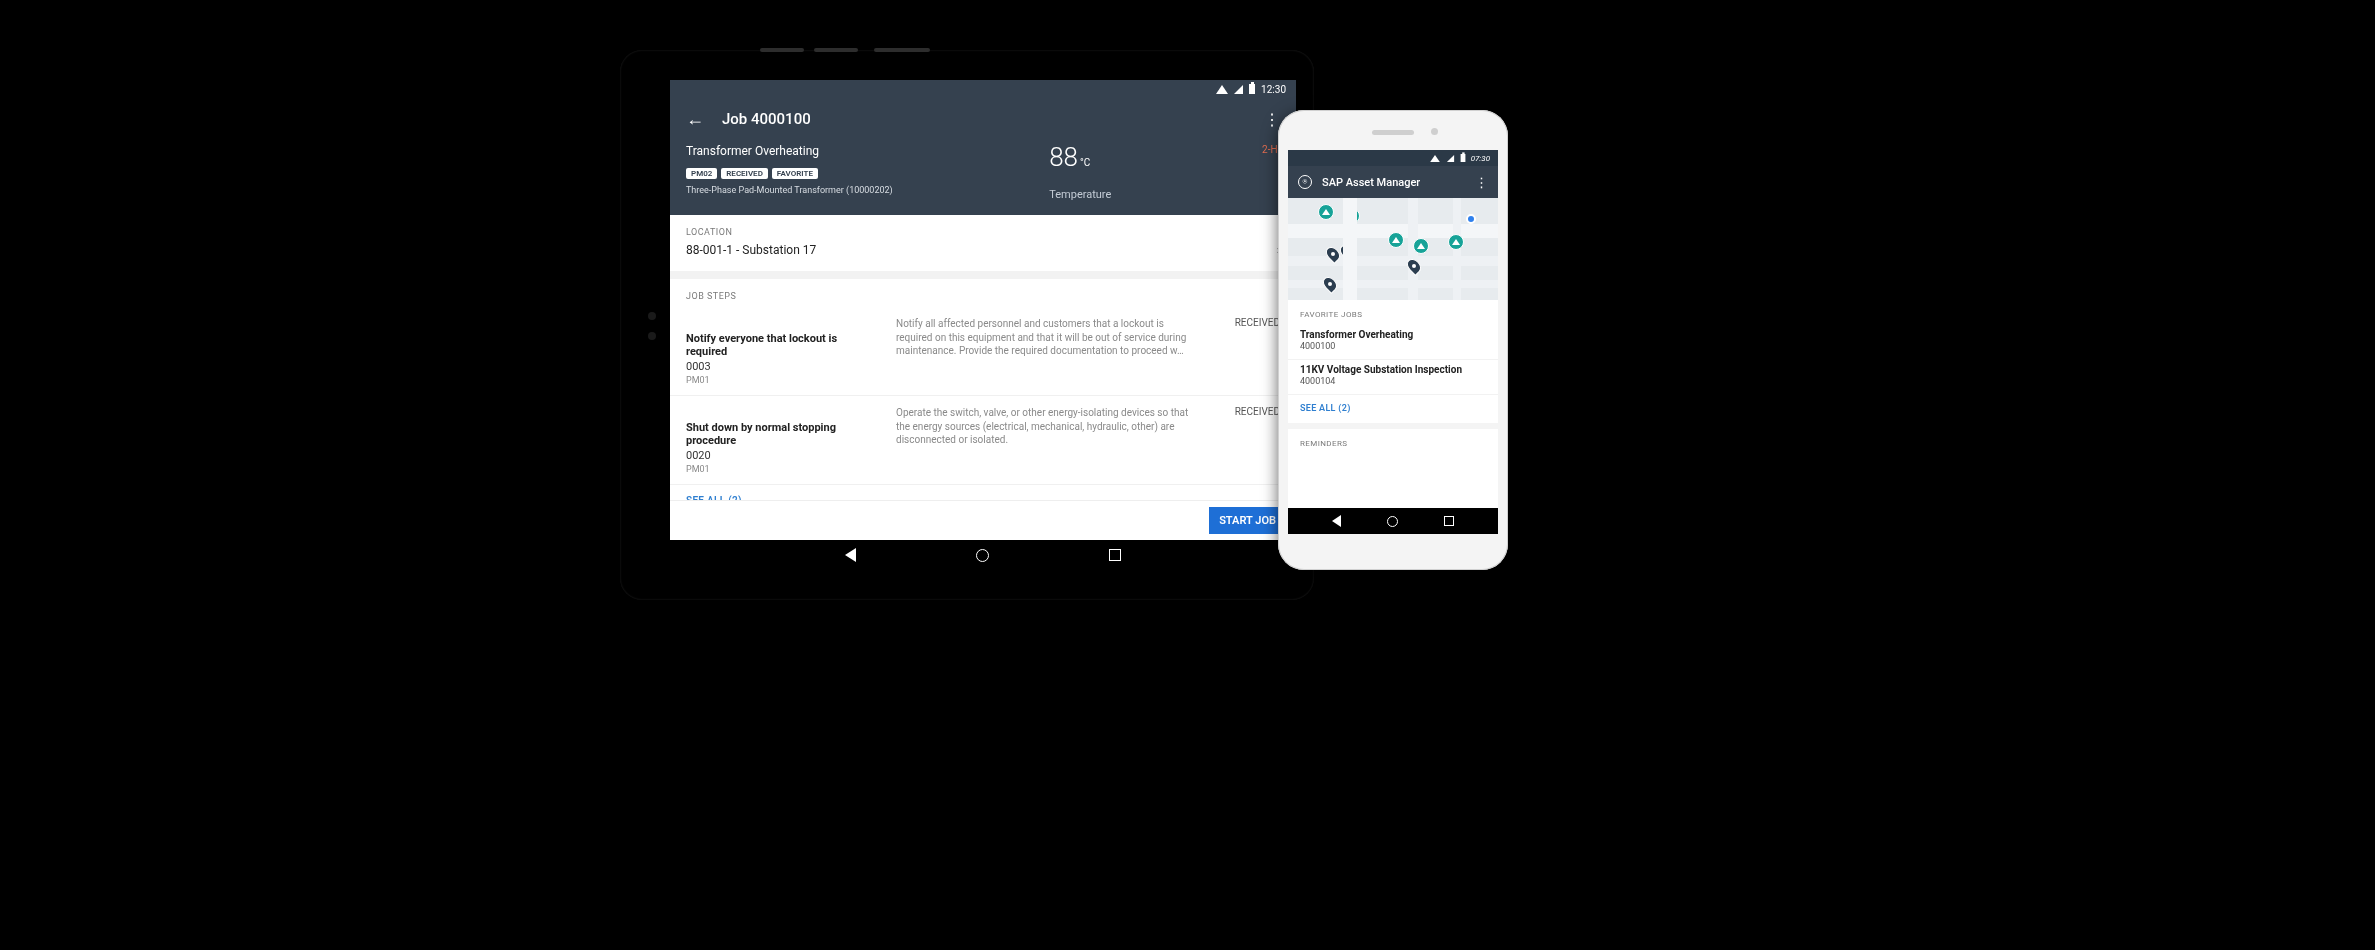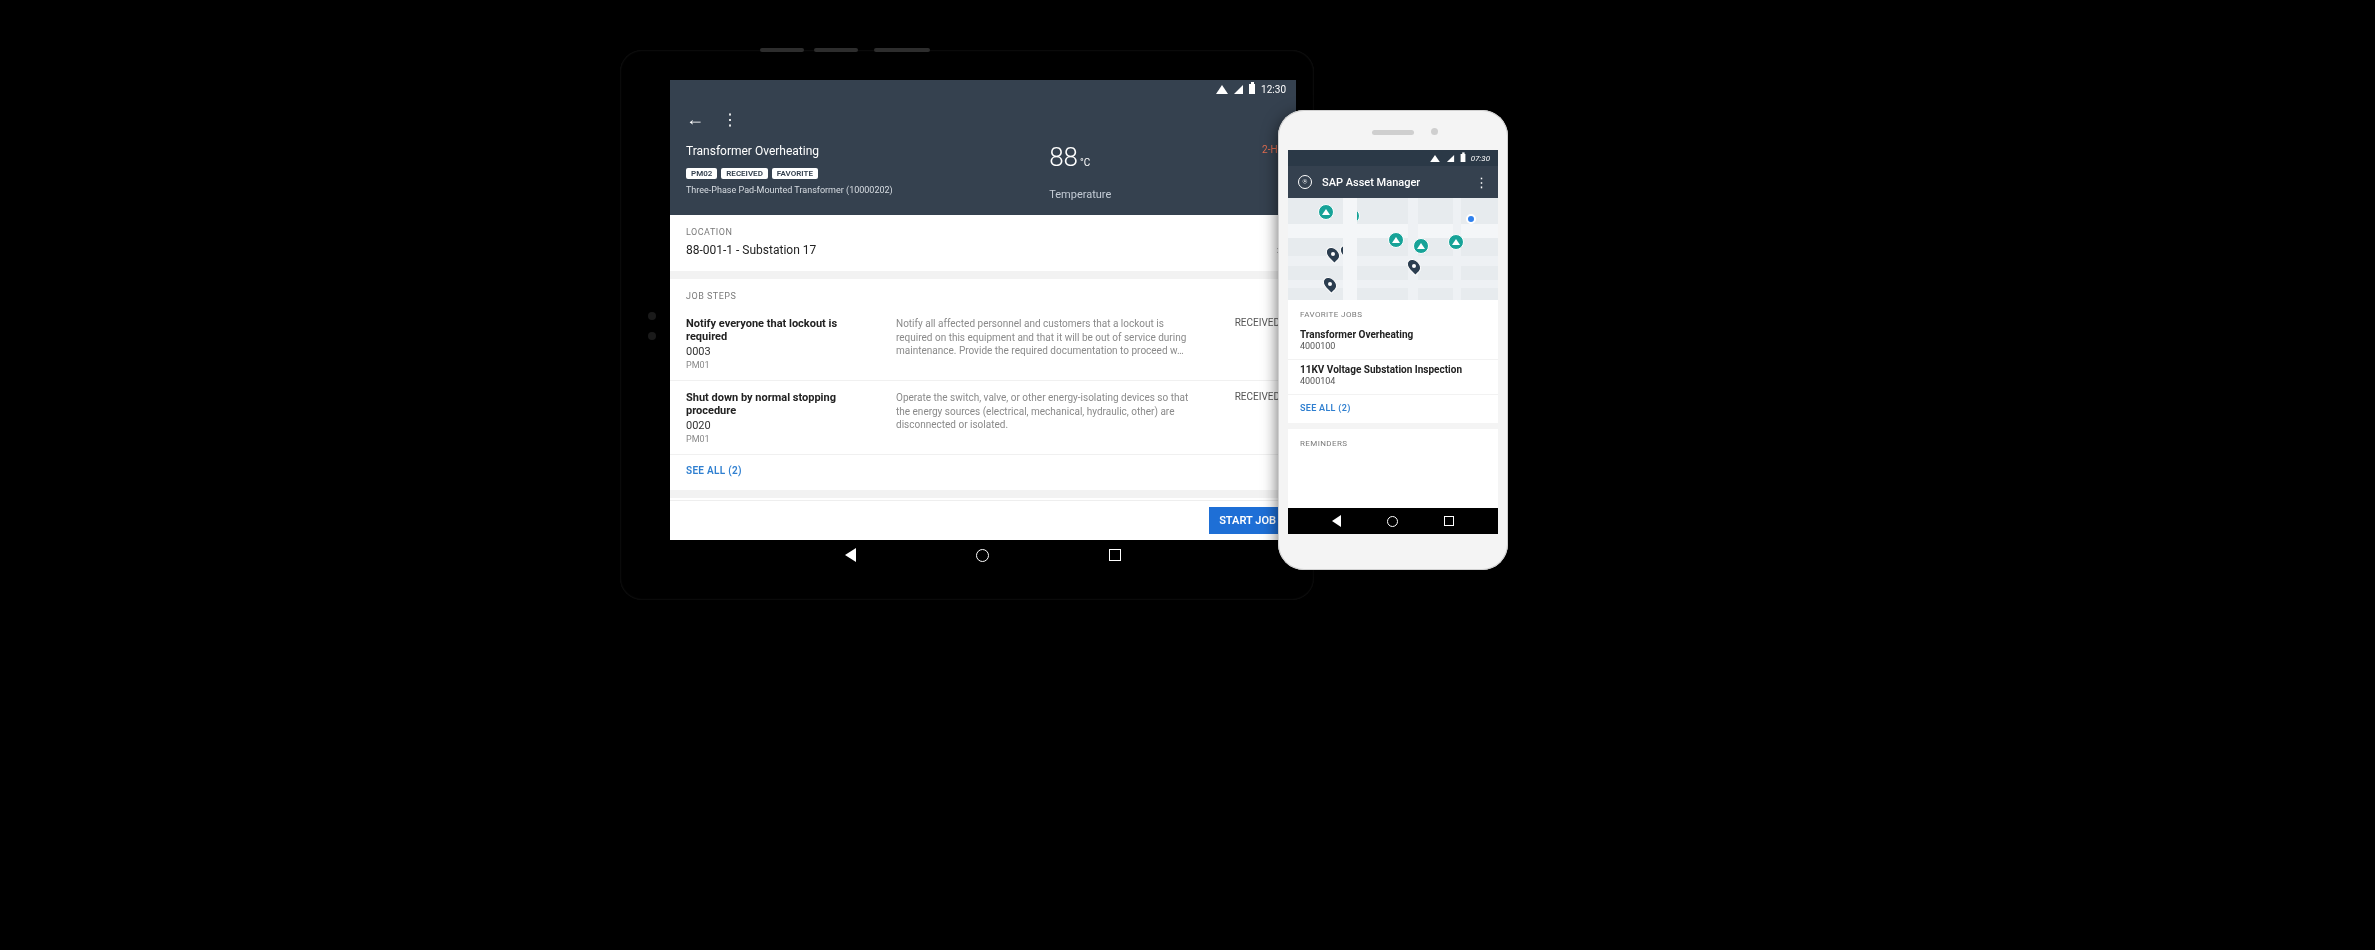--- a/index.html
+++ b/index.html
@@ -45,21 +45,21 @@
   .content     { flex:1; overflow:hidden; background:#f7f7f7; }
 
   .section     { background:#fff; border-bottom:8px solid #f2f2f2; }
   .sec-label   { font-size:9px; letter-spacing:.5px; color:#7a7a7a; padding:12px 16px 6px; text-transform:uppercase; }
   .loc-row     { padding:0 16px 14px; display:flex; align-items:flex-end; justify-content:space-between; }
   .loc-text    { font-size:12px; color:#222; }
   .chev        { font-size:12px; color:#9a9a9a; }
 
   .step        { padding:10px 16px; display:flex; gap:20px; font-size:11px; border-bottom:1px solid #f0f0f0; }
   .step:last-of-type { border-bottom:none; }
-  .step-left   { width:190px; }
+  .step-left   { width:190px;margin-top:15px; }
   .step-title  { font-weight:700; font-size:11px; color:#222; }
   .step-num    { color:#333; margin-top:2px; }
   .step-code   { color:#888; font-size:9px; margin-top:2px; }
   .step-desc   { flex:1; color:#8a8a8a; font-size:10px; line-height:1.35; }
   .step-stat   { width:62px; text-align:right; font-size:10px; color:#555; }
 
   .see-all     { color:#2f7fd0; font-size:10px; font-weight:600; padding:10px 16px 14px; letter-spacing:.3px; }
 
   .footer      { background:#fff; padding:6px 10px; display:flex; justify-content:flex-end; border-top:1px solid #eee; }
   .primary-btn { background:#1e6fd6; color:#fff; font-size:11px; font-weight:600; padding:7px 10px; border:none; }
@@ -140,20 +140,21 @@
     <div class="statusbar">
       <span class="ico-wifi"></span>
       <span class="ico-cell"></span>
       <span class="ico-batt"></span>
       <span>12:30</span>
     </div>
 
     <div class="appbar">
       <div class="appbar-row1">
         <span style="font-size:18px;">←</span>
+        <span class="appbar-title">Job 4000100</span>
         <span class="more-v">⋮</span>
       </div>
 
       <div class="header-grid">
         <div class="hg-left">
           <div class="issue-title">Transformer Overheating</div>
           <div class="tags">
             <span class="tag">PM02</span>
             <span class="tag">RECEIVED</span>
             <span class="tag">FAVORITE</span>

